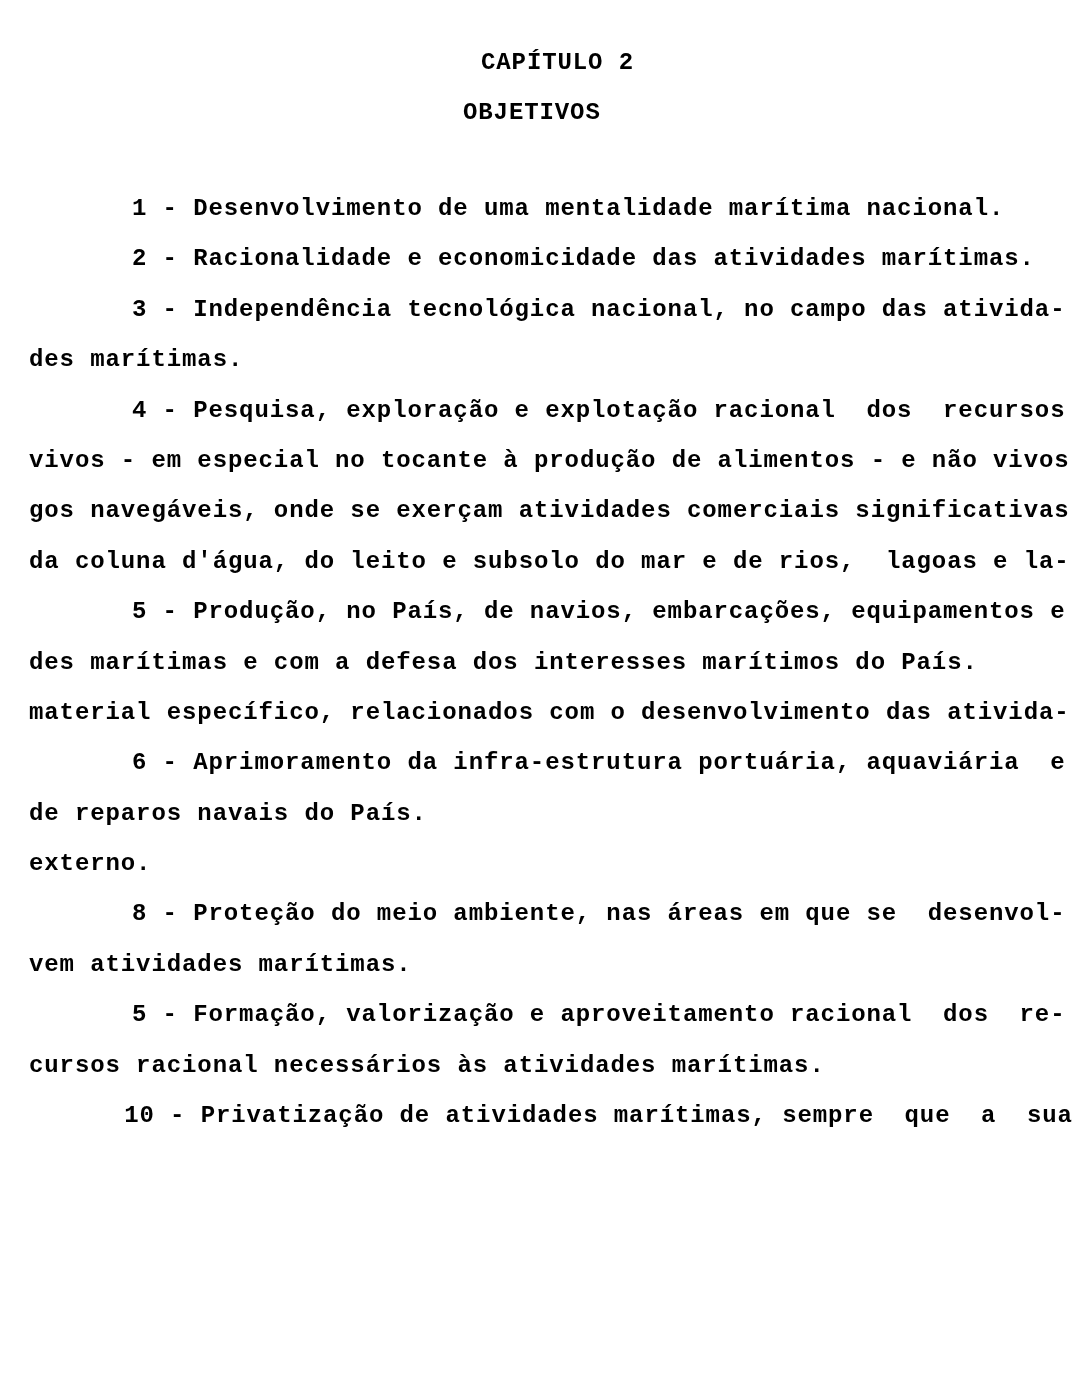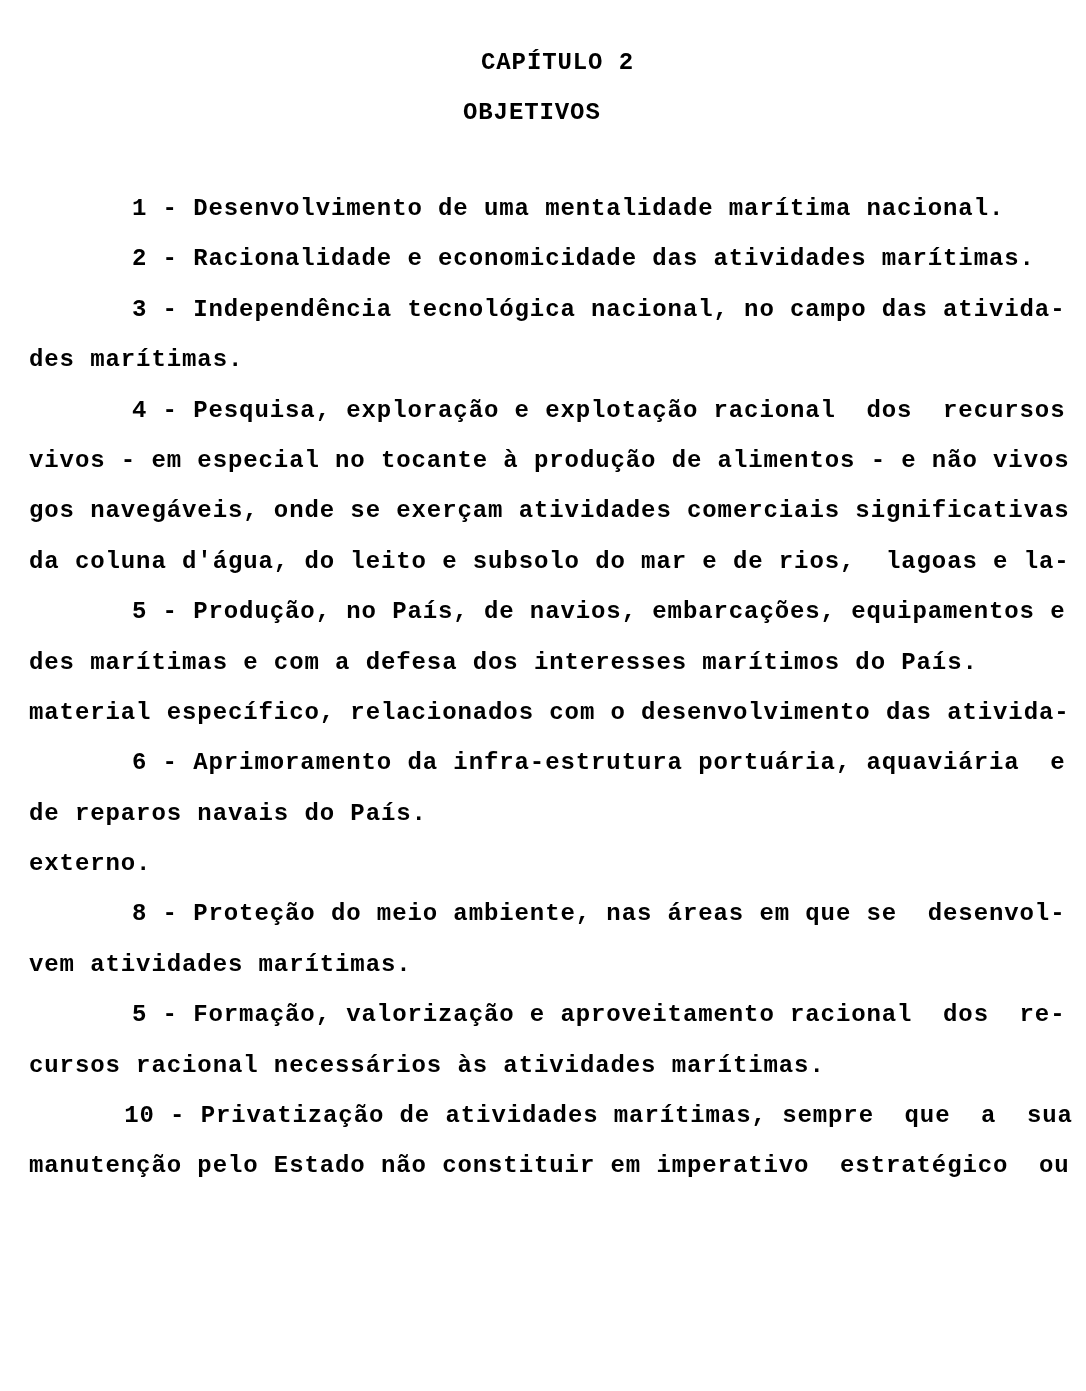--- a/index.html
+++ b/index.html
@@ -60,15 +60,14 @@
       <div class="line indent-flush">des marítimas e com a defesa dos interesses marítimos do País.</div>
       <div class="line indent-flush">material específico, relacionados com o desenvolvimento das ativida-</div>
       <div class="line indent-item">6 - Aprimoramento da infra-estrutura portuária, aquaviária  e</div>
       <div class="line indent-flush">de reparos navais do País.</div>
       <div class="line indent-flush">externo.</div>
       <div class="line indent-item">8 - Proteção do meio ambiente, nas áreas em que se  desenvol-</div>
       <div class="line indent-flush">vem atividades marítimas.</div>
       <div class="line indent-item">5 - Formação, valorização e aproveitamento racional  dos  re-</div>
       <div class="line indent-flush">cursos racional necessários às atividades marítimas.</div>
       <div class="line indent-item2">10 - Privatização de atividades marítimas, sempre  que  a  sua</div>
-      <div class="line indent-flush">manutenção pelo Estado não constituir em imperativo  estratégico  ou</div>
     </div>
 </div>
 
 </body></html>

